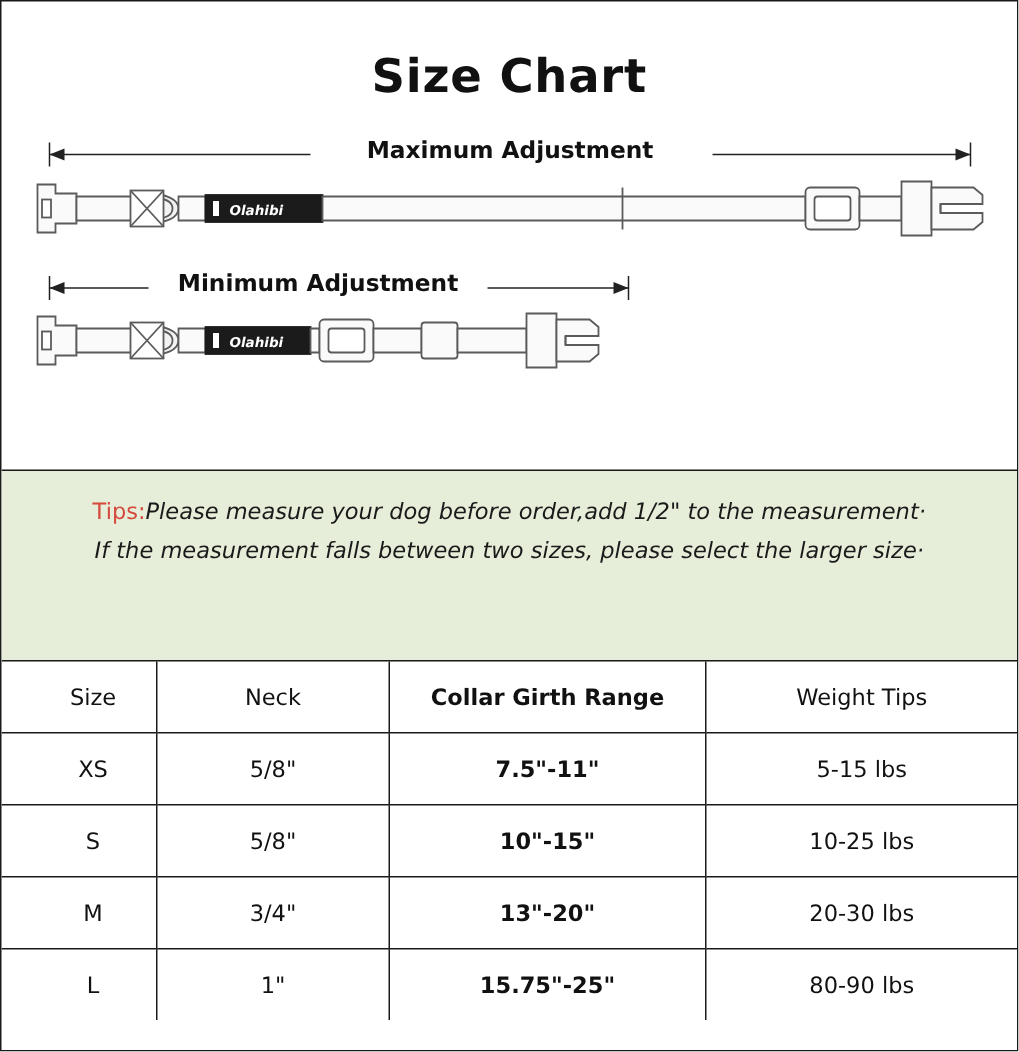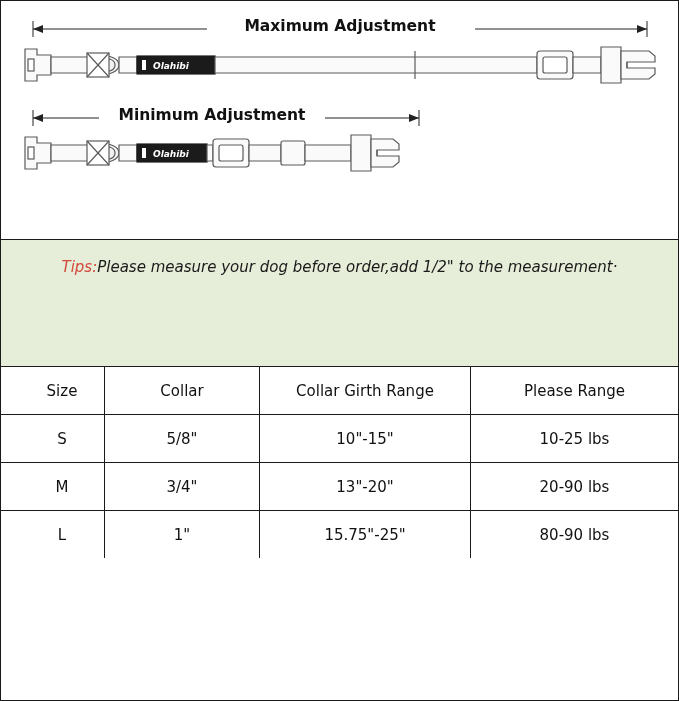--- a/index.html
+++ b/index.html
@@ -67,21 +67,20 @@
   .tips-line {
     font-size: 15px;
     color: #1a1a1a;
     line-height: 26px;
     font-family: "DejaVu Sans", sans-serif;
     white-space: nowrap;
   }
   .tips-label {
     color: #d44a3c;
     font-weight: normal;
-    font-style: italic;
   }
   .tips-first {
     font-style: italic;
     text-align: center;
   }
   .tips-rest {
     font-style: italic;
   }
 
   
@@ -118,31 +117,33 @@
     width: 82px;
     padding-left: 20px;
   }
   table.size-table td.col-width,
   table.size-table th.col-width {
     width: 152px;
   }
   table.size-table td.col-girth,
   table.size-table th.col-girth {
     width: 208px;
+    font-weight: bold;
   }
   .cell-left {
     text-align: left;
     padding-left: 18px;
   }
 </style>
 </head>
 <body>
 
 <div id="page">
 
+  <div class="title">Size Chart</div>
 
   <div class="diagram-area">
     <svg class="diagram-svg" width="679" height="200" viewBox="0 0 679 200" xmlns="http://www.w3.org/2000/svg">
 
       <g>
         <line x1="32" y1="28" x2="646" y2="28" stroke="#222" stroke-width="1"></line>
         <line x1="32" y1="20" x2="32" y2="36" stroke="#222" stroke-width="1"></line>
         <line x1="646" y1="20" x2="646" y2="36" stroke="#222" stroke-width="1"></line>
         <polygon points="32,28 42,24 42,32" fill="#222"></polygon>
         <polygon points="646,28 636,24 636,32" fill="#222"></polygon>
@@ -216,41 +217,48 @@
         <line x1="376" y1="149" x2="376" y2="155" stroke="#5b5b5b"></line>
       </g>
       <text class="brand-text" x="152" y="156">Olahibi</text>
     </svg>
   </div>
 
   <div class="tips">
     <div class="tips-line">
       <span class="tips-label">Tips:</span><span class="tips-first">Please measure your dog before order,add 1/2" to the measurement·</span>
     </div>
+    <div class="tips-line tips-rest">If the measurement falls between two sizes, please select the larger size·</div>
   </div>
 
   <table class="size-table">
     <tbody>
         <tr>
       <th class="col-size">Size</th>
-      <th class="col-width">Collar</th>
+      <th class="col-width">Neck</th>
       <th class="col-girth">Collar Girth Range</th>
-      <th>Please Range</th>
+      <th>Weight Tips</th>
+    </tr>
+    <tr>
+      <td class="col-size cell-left">XS</td>
+      <td class="col-width">5/8"</td>
+      <td class="col-girth">7.5"-11"</td>
+      <td>5-15 lbs</td>
     </tr>
     <tr>
       <td class="col-size cell-left">S</td>
       <td class="col-width">5/8"</td>
       <td class="col-girth">10"-15"</td>
       <td>10-25 lbs</td>
     </tr>
     <tr>
       <td class="col-size cell-left">M</td>
       <td class="col-width">3/4"</td>
       <td class="col-girth">13"-20"</td>
-      <td>20-90 lbs</td>
+      <td>20-30 lbs</td>
     </tr>
     <tr>
       <td class="col-size cell-left">L</td>
       <td class="col-width">1"</td>
       <td class="col-girth">15.75"-25"</td>
       <td>80-90 lbs</td>
     </tr>
   </tbody>
     </table>
 

